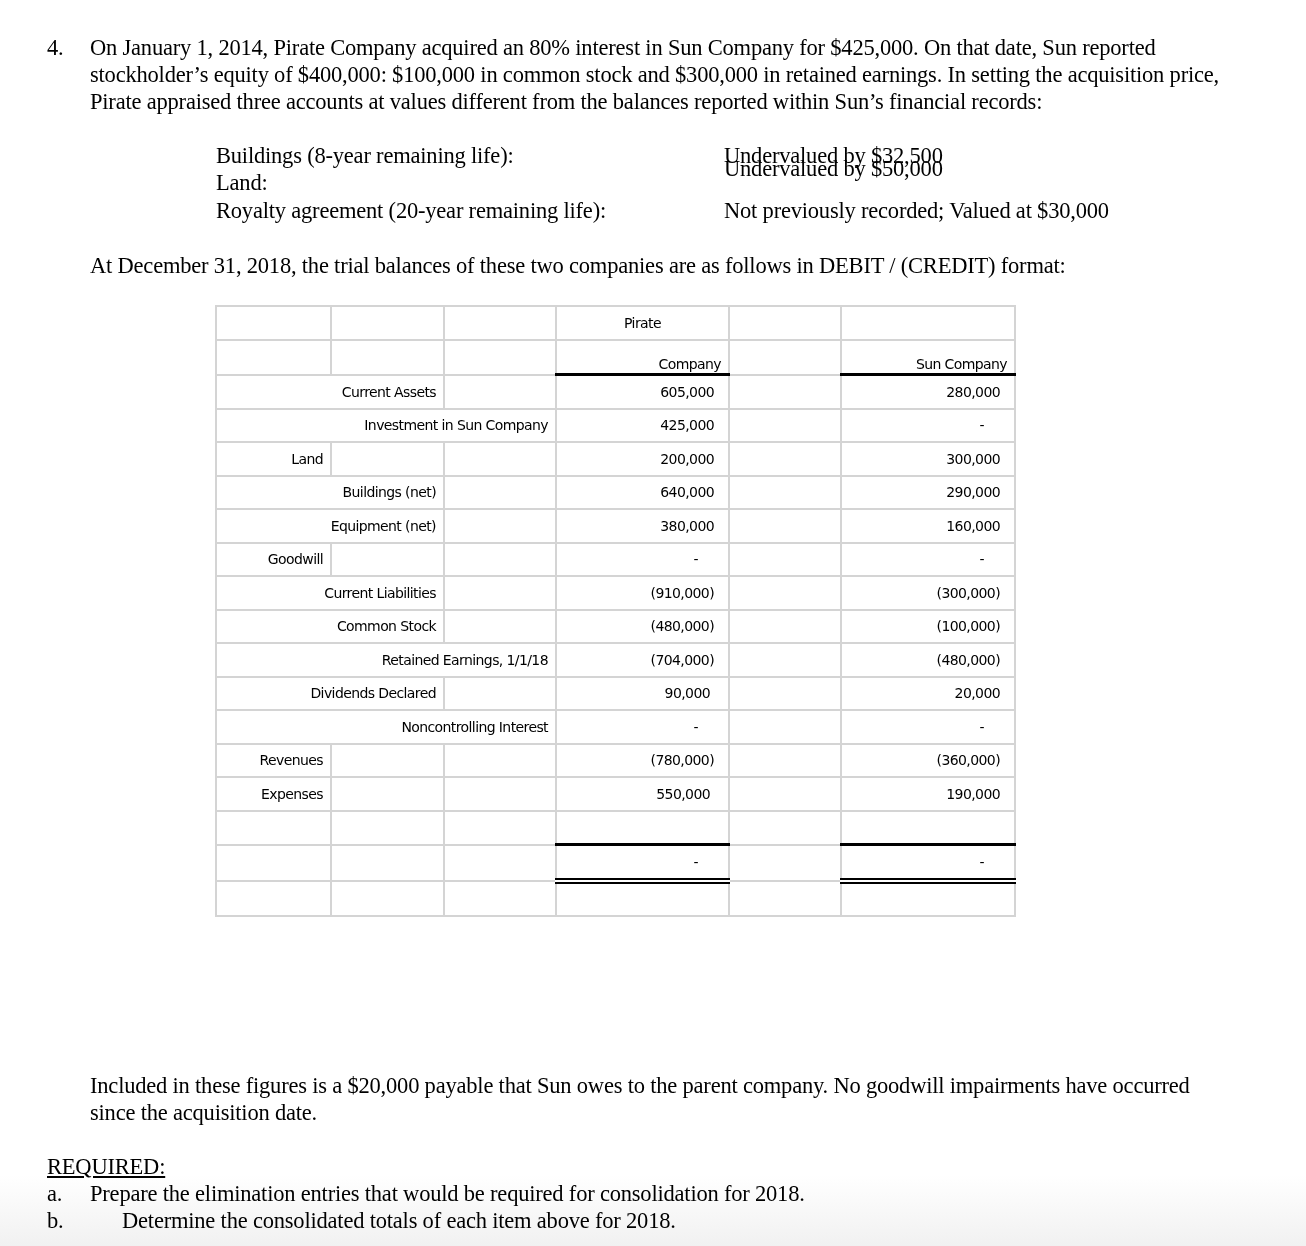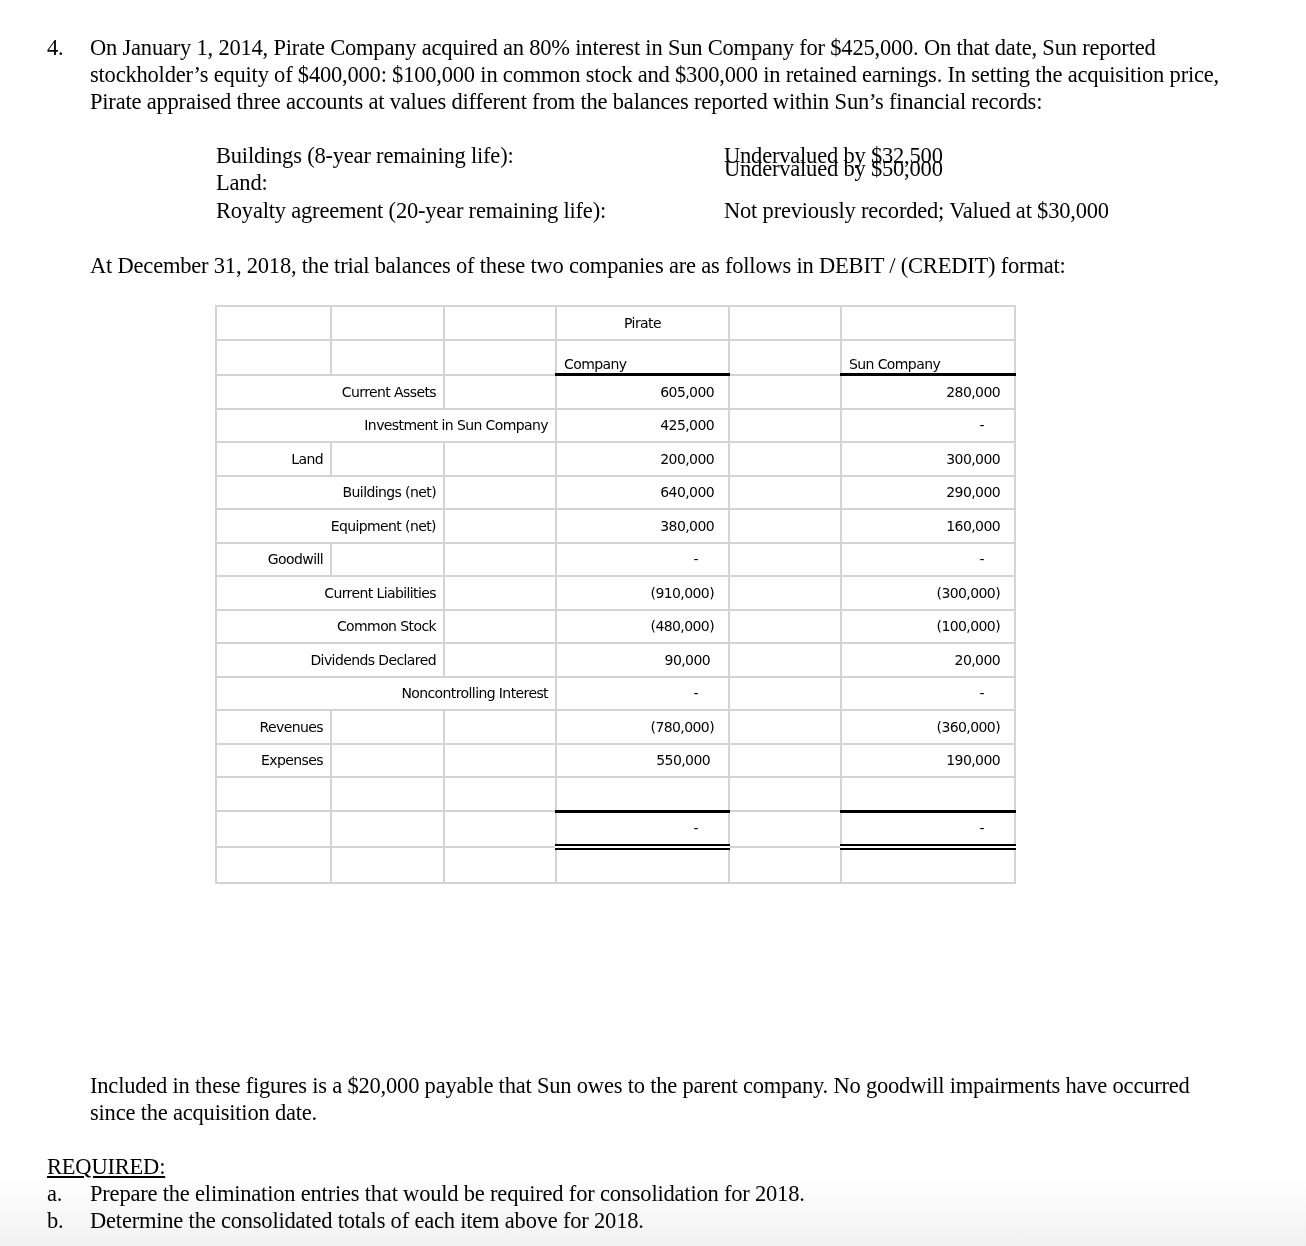--- a/index.html
+++ b/index.html
@@ -47,21 +47,21 @@
     }
     #tb td {
       border: 2px solid #d4d4d4;
       height: 31.5px;
       padding: 0 7px;
       white-space: nowrap;
       overflow: visible;
       vertical-align: middle;
     }
     #tb td.num { text-align: right; padding-right: 14px; }
-    #tb td.hdr { text-align: left; vertical-align: bottom; padding-bottom: 1px; margin-left: 44px; }
+    #tb td.hdr { text-align: right; vertical-align: bottom; padding-bottom: 1px; margin-left: 44px; }
     #tb td.hdr-top { text-align: center; vertical-align: middle; }
     #tb td.label { text-align: right; }
     .ul-single { border-bottom: 3px solid #000 !important; }
     .ul-double { border-bottom: 6px double #000 !important; }
     .dash { padding-right: 30px !important; }
 
     
     #note { left: 90px; top: 1072px; width: 1200px; white-space: pre-line; }
     #required { left: 47px; top: 1153px; text-decoration: underline; }
     .req-letter { left: 47px; }
@@ -165,20 +165,26 @@
       <td class="num">(300,000)</td>
     </tr>
     <tr>
       <td class="label" colspan="2">Common Stock</td>
       <td></td>
       <td class="num">(480,000)</td>
       <td></td>
       <td class="num">(100,000)</td>
     </tr>
     <tr>
+      <td class="label" colspan="3">Retained Earnings, 1/1/18</td>
+      <td class="num">(704,000)</td>
+      <td></td>
+      <td class="num">(480,000)</td>
+    </tr>
+    <tr>
       <td class="label" colspan="2">Dividends Declared</td>
       <td></td>
       <td class="num" style="padding-right:18px;">90,000</td>
       <td></td>
       <td class="num">20,000</td>
     </tr>
     <tr>
       <td class="label" colspan="3">Noncontrolling Interest</td>
       <td class="num dash">-</td>
       <td></td>
@@ -230,13 +236,13 @@
   </tbody>
 </table>
 
 <div class="abs serif" id="note">Included in these figures is a $20,000 payable that Sun owes to the parent company.  No goodwill impairments have occurred
 since the acquisition date.</div>
 
 <div class="abs serif" id="required">REQUIRED:</div>
 <div class="abs serif req-letter" style="top:1180px;">a.</div>
 <div class="abs serif req-text" style="top:1180px;">Prepare the elimination entries that would be required for consolidation for 2018.</div>
 <div class="abs serif req-letter" style="top:1207px;">b.</div>
-<div class="abs serif req-text" style="top:1207px;">Determine the consolidated totals of each item above for 2018.</div>
+<div class="abs serif req-text" style="top:1207px;margin-left:32px;">Determine the consolidated totals of each item above for 2018.</div>
 
 </body></html>

